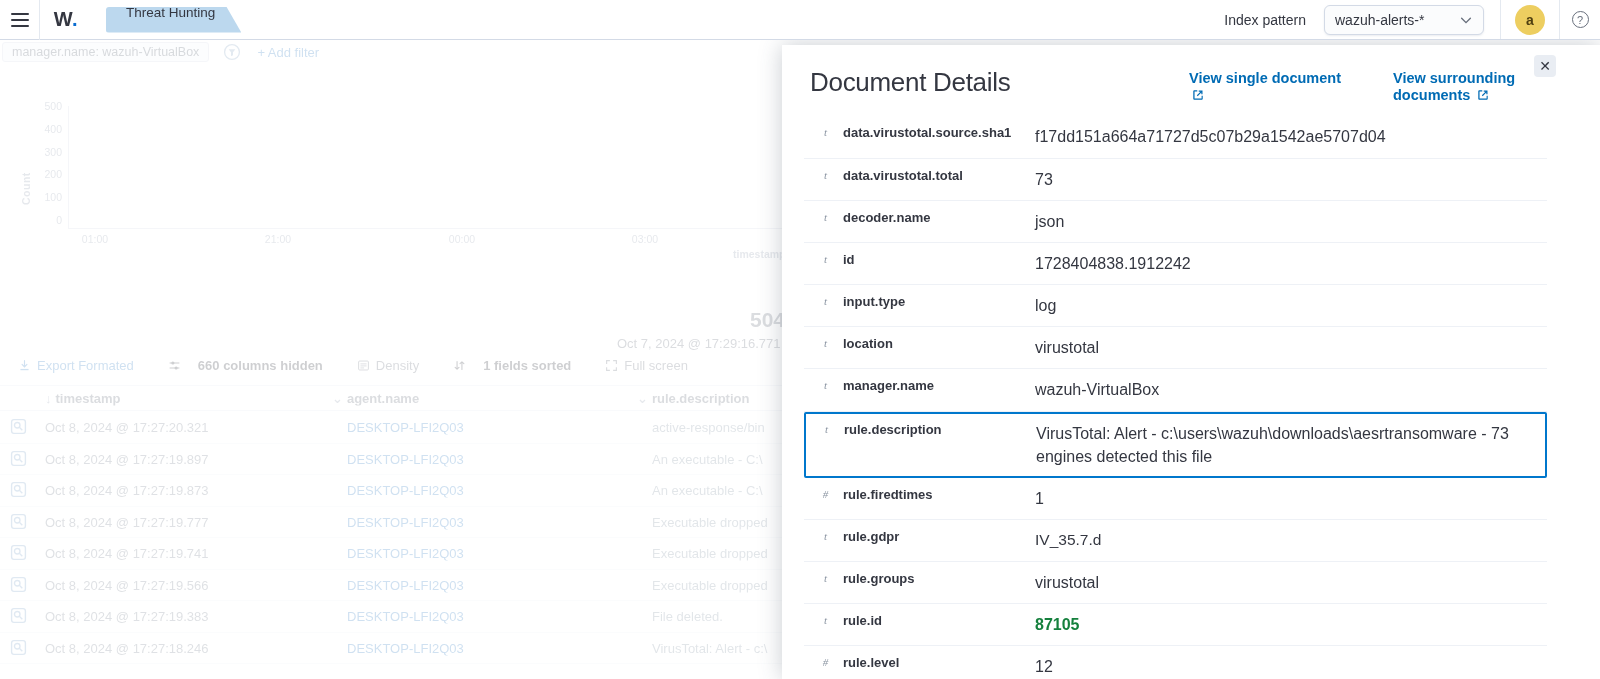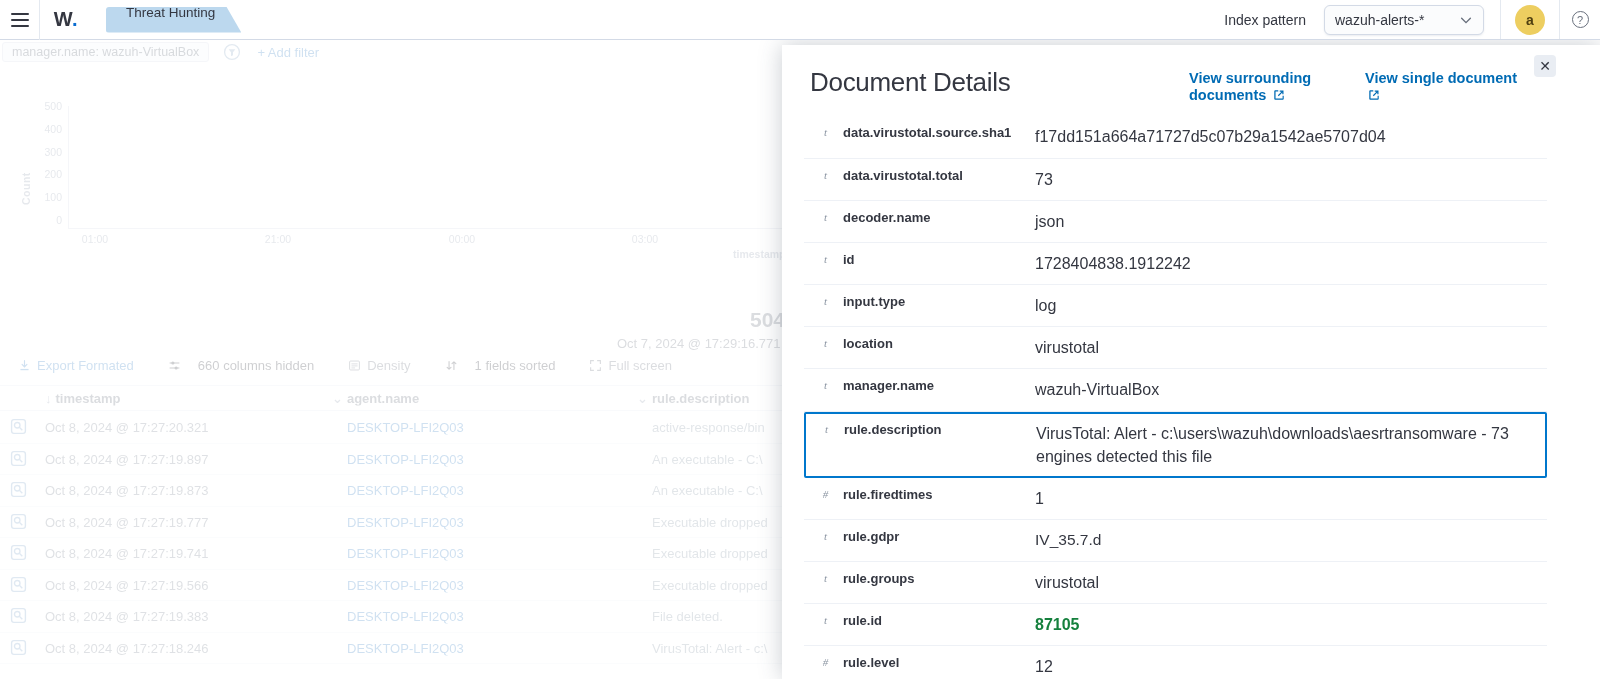--- a/index.html
+++ b/index.html
@@ -53,21 +53,21 @@
   .axis-x { position:absolute; left:68px; top:128px; right:8px; height:1px; background:#d3dae6; }
   .xlab { position:absolute; left:733px; top:148px; font-size:10.5px; font-weight:700; color:#98a2b3; }
 
   .hits-num { position:absolute; right:815px; top:268px; font-size:21px; font-weight:700; color:#69707d; }
   .date-range { position:absolute; left:617px; top:296px; font-size:13px; color:#69707d; white-space:nowrap; }
 
   .grid-toolbar { position:absolute; left:18px; top:318px; display:flex; align-items:center;
     gap:34px; font-size:13px; white-space:nowrap; }
   .tb-item { display:flex; align-items:center; gap:6px; cursor:pointer; color:#69707d; }
   .tb-item.blue { color:#3b82c4; }
-  .tb-item.bold { color:#343741; font-weight:400;gap:17px; }
+  .tb-item.bold { color:#343741; font-weight:700;gap:17px; }
 
   .grid-head { position:absolute; left:0; top:345px; right:0; height:26px;
     border-top:1px solid #e4e9f0; border-bottom:1px solid #e4e9f0; font-size:13px;
     font-weight:700; color:#69707d; }
   .grid-head .col, .grid-row .cell { position:absolute; top:50%; transform:translateY(-50%);
     white-space:nowrap; overflow:hidden; }
   .col-time { left:45px; width:290px; } .col-agent { left:332px; width:300px; } .col-rule { left:637px; width:920px; }
   .grid-rows { position:absolute; left:0; top:372px; right:0; bottom:0; }
   .grid-row { position:relative; height:31.5px; border-bottom:1px solid #edf0f5; font-size:13px; }
   .grid-row .expand { position:absolute; left:10px; top:6px; color:#7fa3c8; cursor:pointer; }
@@ -297,34 +297,34 @@
       </div>
   </div>
 
   <div class="overlay-mask"></div>
 
   <aside class="flyout">
     <button class="flyout-close">✕</button>
     <div class="flyout-header">
       <h2 class="flyout-title">Document Details</h2>
       <div class="flyout-links">
+        <a class="flyout-link w2">
+          <span>View single document</span>
+          <span class="ext-ic"><svg width="12" height="12" viewBox="0 0 16 16" fill="#006BB4">
+                <path d="M9 2h5v5h-1.6V4.7L7.6 9.5 6.5 8.4l4.8-4.8H9V2z"></path>
+                <path d="M12.8 9v3.6H3.4V3.2H7V1.7H3a1.3 1.3 0 0 0-1.3 1.3v10a1.3 1.3 0 0 0 1.3 1.3h10a1.3 1.3 0 0 0 1.3-1.3V9h-1.5z"></path>
+              </svg></span>
+        </a>
         <a class="flyout-link w1">
           <span>View surrounding documents</span>
           <span class="ext-ic"><svg width="12" height="12" viewBox="0 0 16 16" fill="#006BB4">
                 <path d="M9 2h5v5h-1.6V4.7L7.6 9.5 6.5 8.4l4.8-4.8H9V2z"></path>
                 <path d="M12.8 9v3.6H3.4V3.2H7V1.7H3a1.3 1.3 0 0 0-1.3 1.3v10a1.3 1.3 0 0 0 1.3 1.3h10a1.3 1.3 0 0 0 1.3-1.3V9h-1.5z"></path>
               </svg></span>
         </a>
-        <a class="flyout-link w2">
-          <span>View single document</span>
-          <span class="ext-ic"><svg width="12" height="12" viewBox="0 0 16 16" fill="#006BB4">
-                <path d="M9 2h5v5h-1.6V4.7L7.6 9.5 6.5 8.4l4.8-4.8H9V2z"></path>
-                <path d="M12.8 9v3.6H3.4V3.2H7V1.7H3a1.3 1.3 0 0 0-1.3 1.3v10a1.3 1.3 0 0 0 1.3 1.3h10a1.3 1.3 0 0 0 1.3-1.3V9h-1.5z"></path>
-              </svg></span>
-        </a>
       </div>
     </div>
     <div class="field-list" id="field-list">
         <div class="field-row">
           <span class="field-type-icon">t</span>
           <span class="field-name">data.virustotal.source.sha1</span>
           <span class="field-value">f17dd151a664a71727d5c07b29a1542ae5707d04</span>
         </div>
         <div class="field-row">
           <span class="field-type-icon">t</span>

